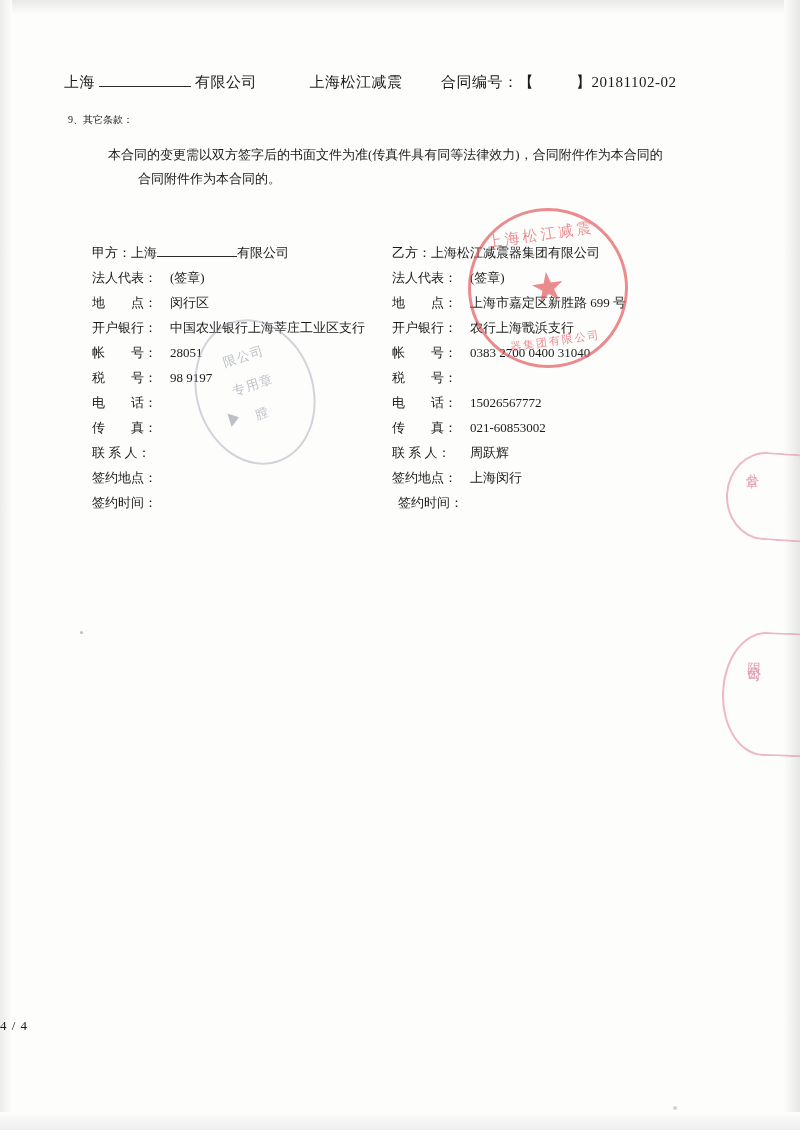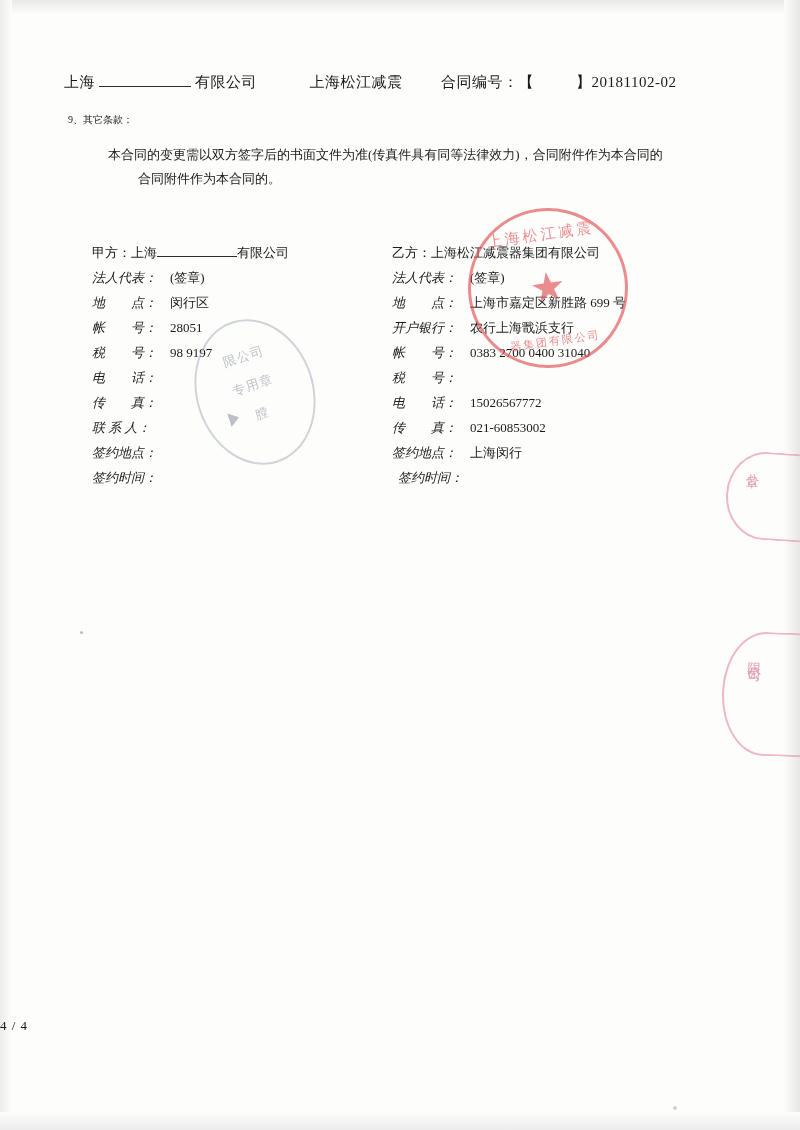--- a/index.html
+++ b/index.html
@@ -104,21 +104,20 @@
   .col-a { left: 92px; width: 300px; }
   .col-b { left: 392px; width: 340px; }
   .row {
     height: 25px;
     line-height: 25px;
     white-space: nowrap;
   }
   .lbl {
     display: inline-block;
     width: 78px;
-    font-style: italic;
   }
   .val { display: inline-block; text-align: right; }
   .inline-blank {
     display: inline-block;
     width: 80px;
     border-bottom: 1px solid #2b2b2b;
     height: 13px;
   }
 
   
@@ -296,20 +295,23 @@
       <div class="row">
         <span>甲方：上海</span><span class="inline-blank"></span><span>有限公司</span>
       </div>
       <div class="row">
         <span class="lbl">法人代表：</span><span class="val">(签章)</span>
       </div>
       <div class="row">
         <span class="lbl">地　　点：</span><span class="val">闵行区</span>
       </div>
       <div class="row">
+        <span class="lbl">开户银行：</span><span class="val">中国农业银行上海莘庄工业区支行</span>
+      </div>
+      <div class="row">
         <span class="lbl">帐　　号：</span><span class="val">28051</span>
       </div>
       <div class="row">
         <span class="lbl">税　　号：</span><span class="val">98  9197</span>
       </div>
       <div class="row">
         <span class="lbl">电　　话：</span><span class="val"></span>
       </div>
       <div class="row">
         <span class="lbl">传　　真：</span><span class="val"></span>
@@ -342,20 +344,23 @@
         <span class="lbl">帐　　号：</span><span class="val">0383 2700 0400 31040</span>
       </div>
       <div class="row">
         <span class="lbl">税　　号：</span><span class="val"></span>
       </div>
       <div class="row">
         <span class="lbl">电　　话：</span><span class="val">15026567772</span>
       </div>
       <div class="row">
         <span class="lbl">传　　真：</span><span class="val">021-60853002</span>
+      </div>
+      <div class="row">
+        <span class="lbl">联 系 人：</span><span class="val">周跃辉</span>
       </div>
       <div class="row">
         <span class="lbl">签约地点：</span><span class="val">上海闵行</span>
       </div>
       <div class="row" style="padding-left:6px;">
         <span class="lbl">签约时间：</span><span class="val"></span>
       </div>
     </div>
   </div>
 

